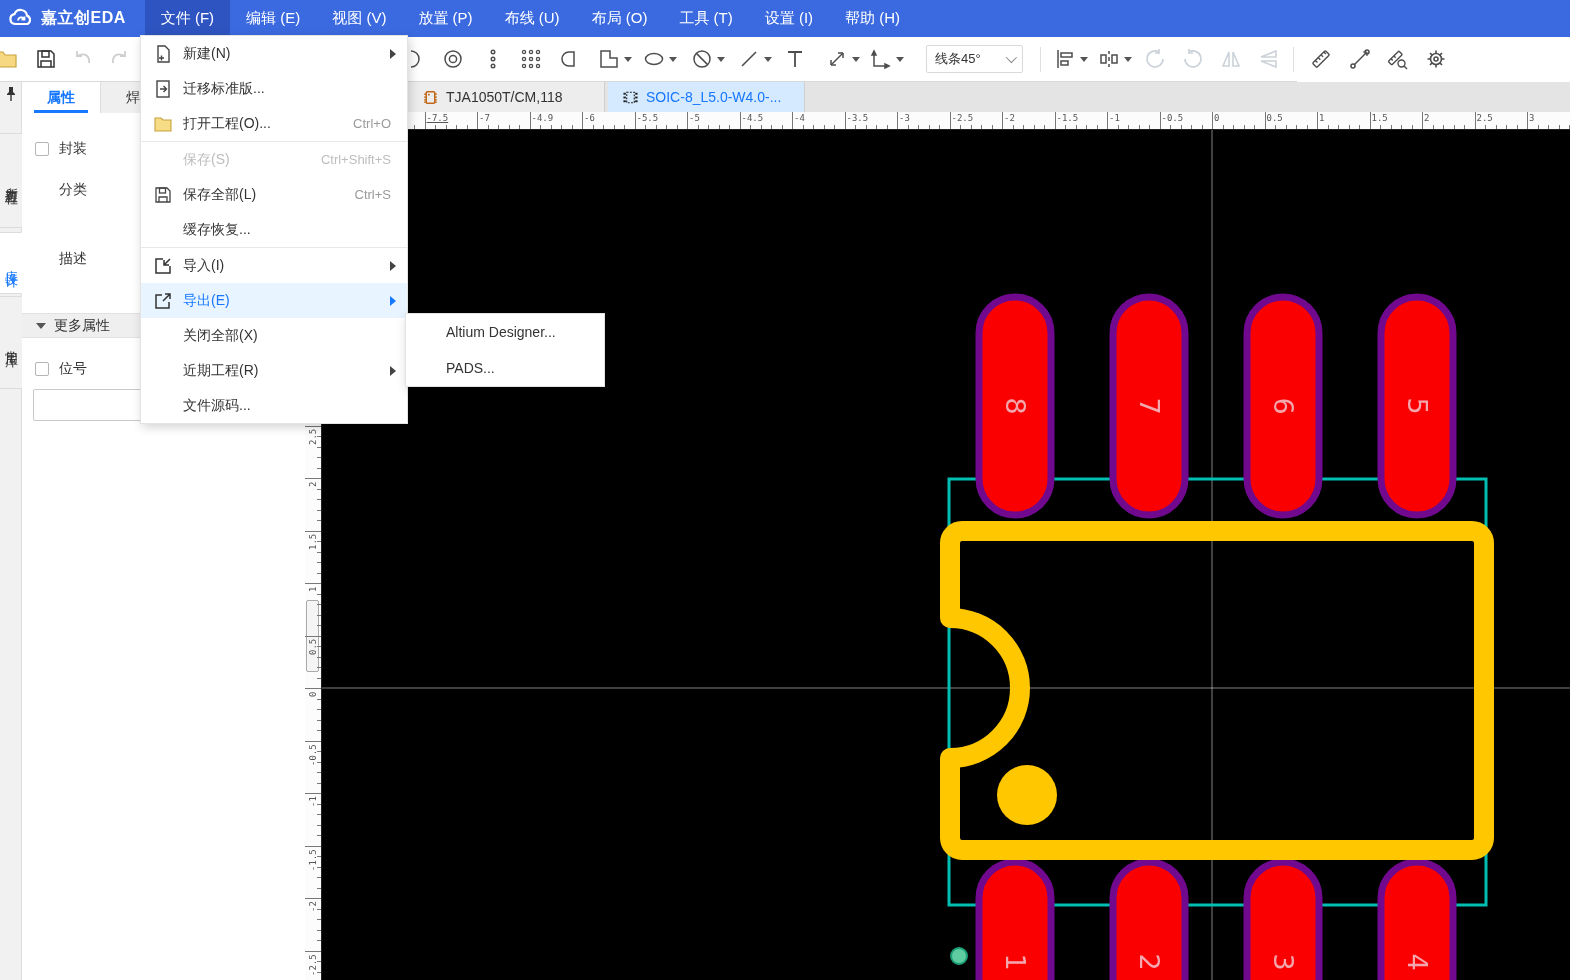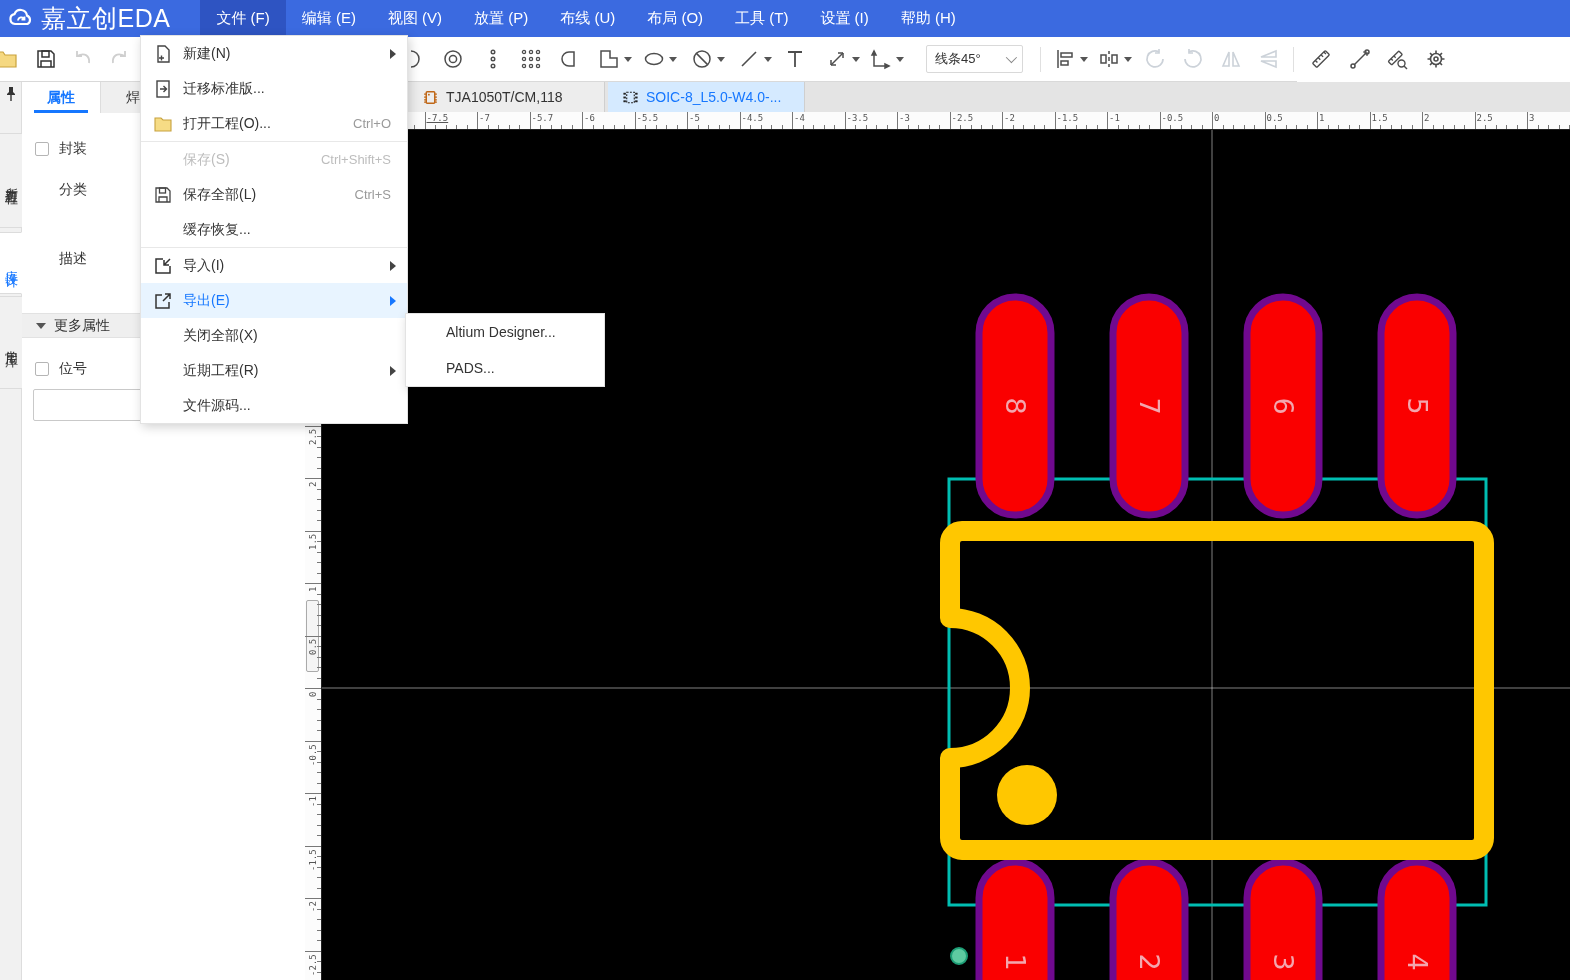--- a/index.html
+++ b/index.html
@@ -3,21 +3,21 @@
 <meta charset="utf-8">
 <style>
   html,body{margin:0;padding:0;width:1570px;height:980px;overflow:hidden;
     font-family:"Liberation Sans","DejaVu Sans",sans-serif;background:#fff;}
   *{box-sizing:border-box;}
 
   
   #menubar{position:absolute;left:0;top:0;width:1570px;height:37px;background:#3B6AE0;
     display:flex;align-items:center;z-index:40;}
   #logo{display:flex;align-items:center;gap:7px;padding:0 10px 0 8px;color:#fff;}
-  #logo .logo-text{font-size:25px;font-weight:400;letter-spacing:.5px;}
+  #logo .logo-text{font-size:16px;font-weight:700;letter-spacing:.5px;}
   .mb-item{height:37px;display:flex;align-items:center;padding:0 16px;color:#fff;
     font-size:15px;cursor:default;}
   .mb-item.active{background:#2E54C2;}
 
   
   #toolbar{position:absolute;left:0;top:37px;width:1297px;height:45px;background:#fff;
     border-bottom:1px solid #d9d9d9;z-index:5;}
   .tbi{position:absolute;top:9px;width:26px;height:26px;display:flex;align-items:center;
     justify-content:center;}
   .tbi svg{width:24px;height:24px;}
@@ -115,21 +115,21 @@
 <body>
 
 <div id="menubar">
   <div id="logo">
     <svg width="26" height="26" viewBox="0 0 26 26">
       <path d="M7 18a5 5 0 0 1-.5-9.9A6.5 6.5 0 0 1 19 9.6 4.6 4.6 0 0 1 19.5 18z" fill="none" stroke="#fff" stroke-width="2.2" stroke-linecap="round"></path>
       <path d="M10 14.5a3.5 3.5 0 0 1 6.5-1.4 M16.5 10.5v3h-3" fill="none" stroke="#fff" stroke-width="1.8"></path>
     </svg>
     <span class="logo-text">嘉立创EDA</span>
   </div>
-  <div id="menubar-items" style="display:flex;margin-left:20px;">
+  <div id="menubar-items" style="display:flex;margin-left:9px;">
       <div class="mb-item active">文件 (F)</div>
       <div class="mb-item">编辑 (E)</div>
       <div class="mb-item">视图 (V)</div>
       <div class="mb-item">放置 (P)</div>
       <div class="mb-item">布线 (U)</div>
       <div class="mb-item">布局 (O)</div>
       <div class="mb-item">工具 (T)</div>
       <div class="mb-item">设置 (I)</div>
       <div class="mb-item">帮助 (H)</div>
     </div>
@@ -403,21 +403,21 @@
     <div class="htick" style="left: 123.5px; height: 4px;"></div>
     <div class="htick" style="left: 134px; height: 4px;"></div>
     <div class="htick" style="left: 144.5px; height: 4px;"></div>
     <div class="htick" style="left: 155px; height: 17px;"></div>
     <div class="hlabel" style="left: 157px;">-7</div>
     <div class="htick" style="left: 165.5px; height: 4px;"></div>
     <div class="htick" style="left: 176px; height: 4px;"></div>
     <div class="htick" style="left: 186.5px; height: 4px;"></div>
     <div class="htick" style="left: 197px; height: 4px;"></div>
     <div class="htick" style="left: 207.5px; height: 17px;"></div>
-    <div class="hlabel" style="left: 209.5px;">-5.7</div>
+    <div class="hlabel" style="left: 209.5px;">-4.9</div>
     <div class="htick" style="left: 218px; height: 4px;"></div>
     <div class="htick" style="left: 228.5px; height: 4px;"></div>
     <div class="htick" style="left: 239px; height: 4px;"></div>
     <div class="htick" style="left: 249.5px; height: 4px;"></div>
     <div class="htick" style="left: 260px; height: 17px;"></div>
     <div class="hlabel" style="left: 262px;">-6</div>
     <div class="htick" style="left: 270.5px; height: 4px;"></div>
     <div class="htick" style="left: 281px; height: 4px;"></div>
     <div class="htick" style="left: 291.5px; height: 4px;"></div>
     <div class="htick" style="left: 302px; height: 4px;"></div>

